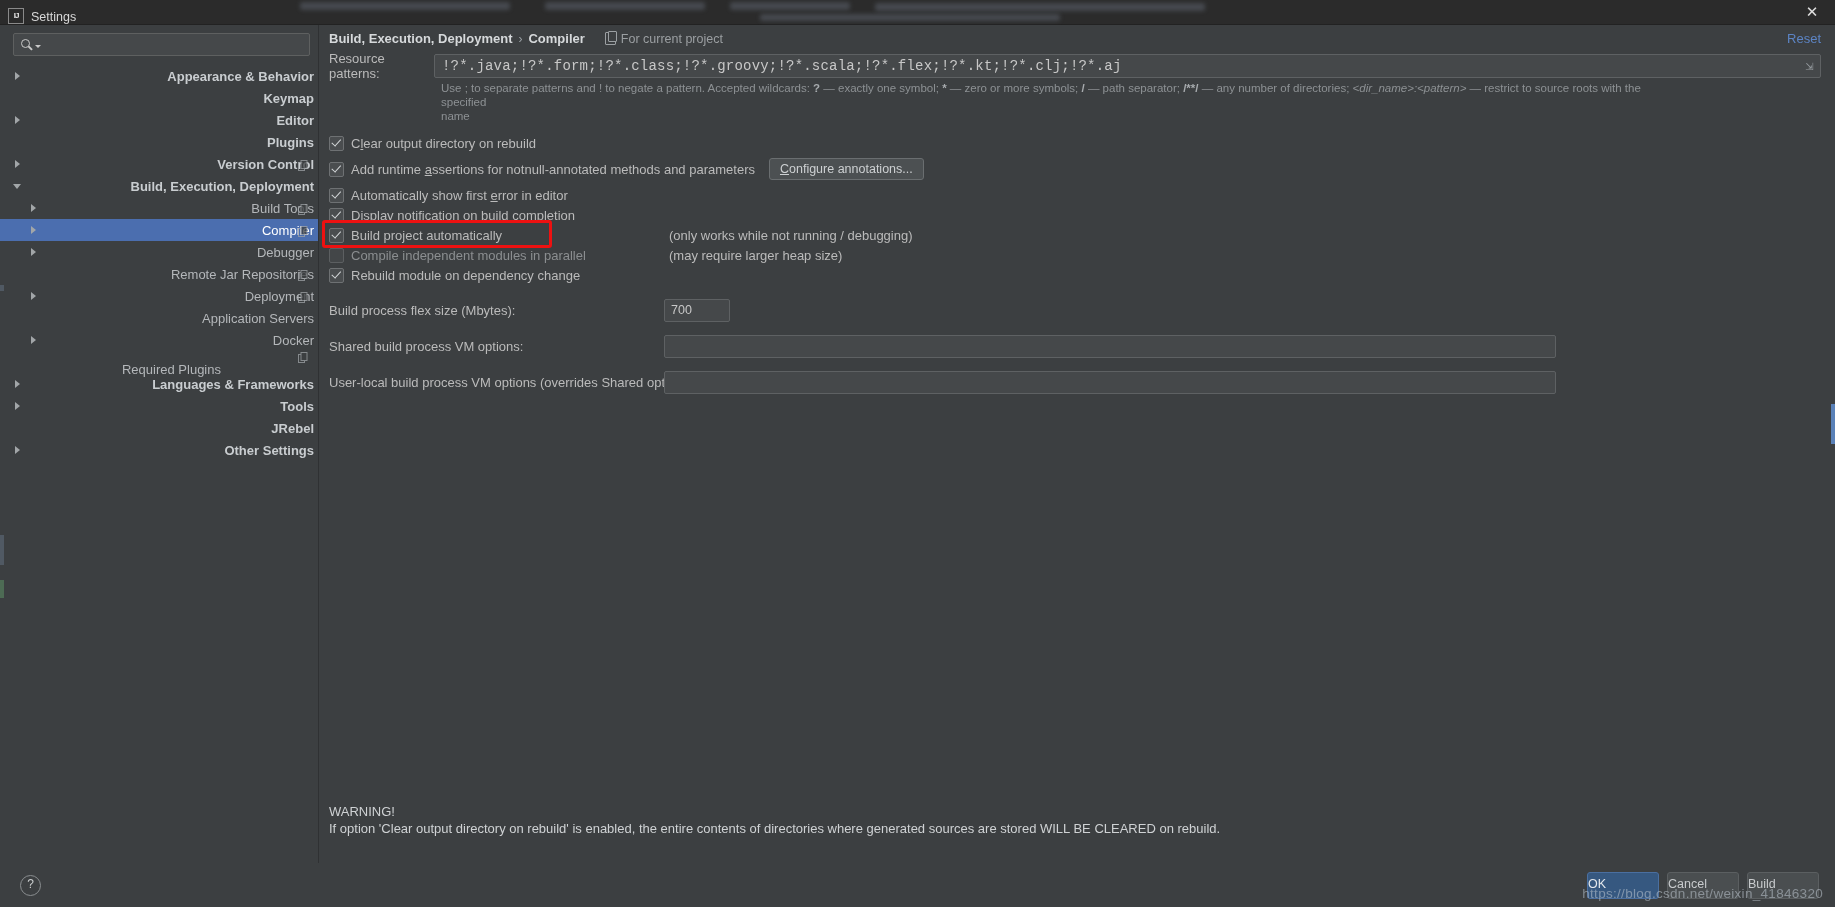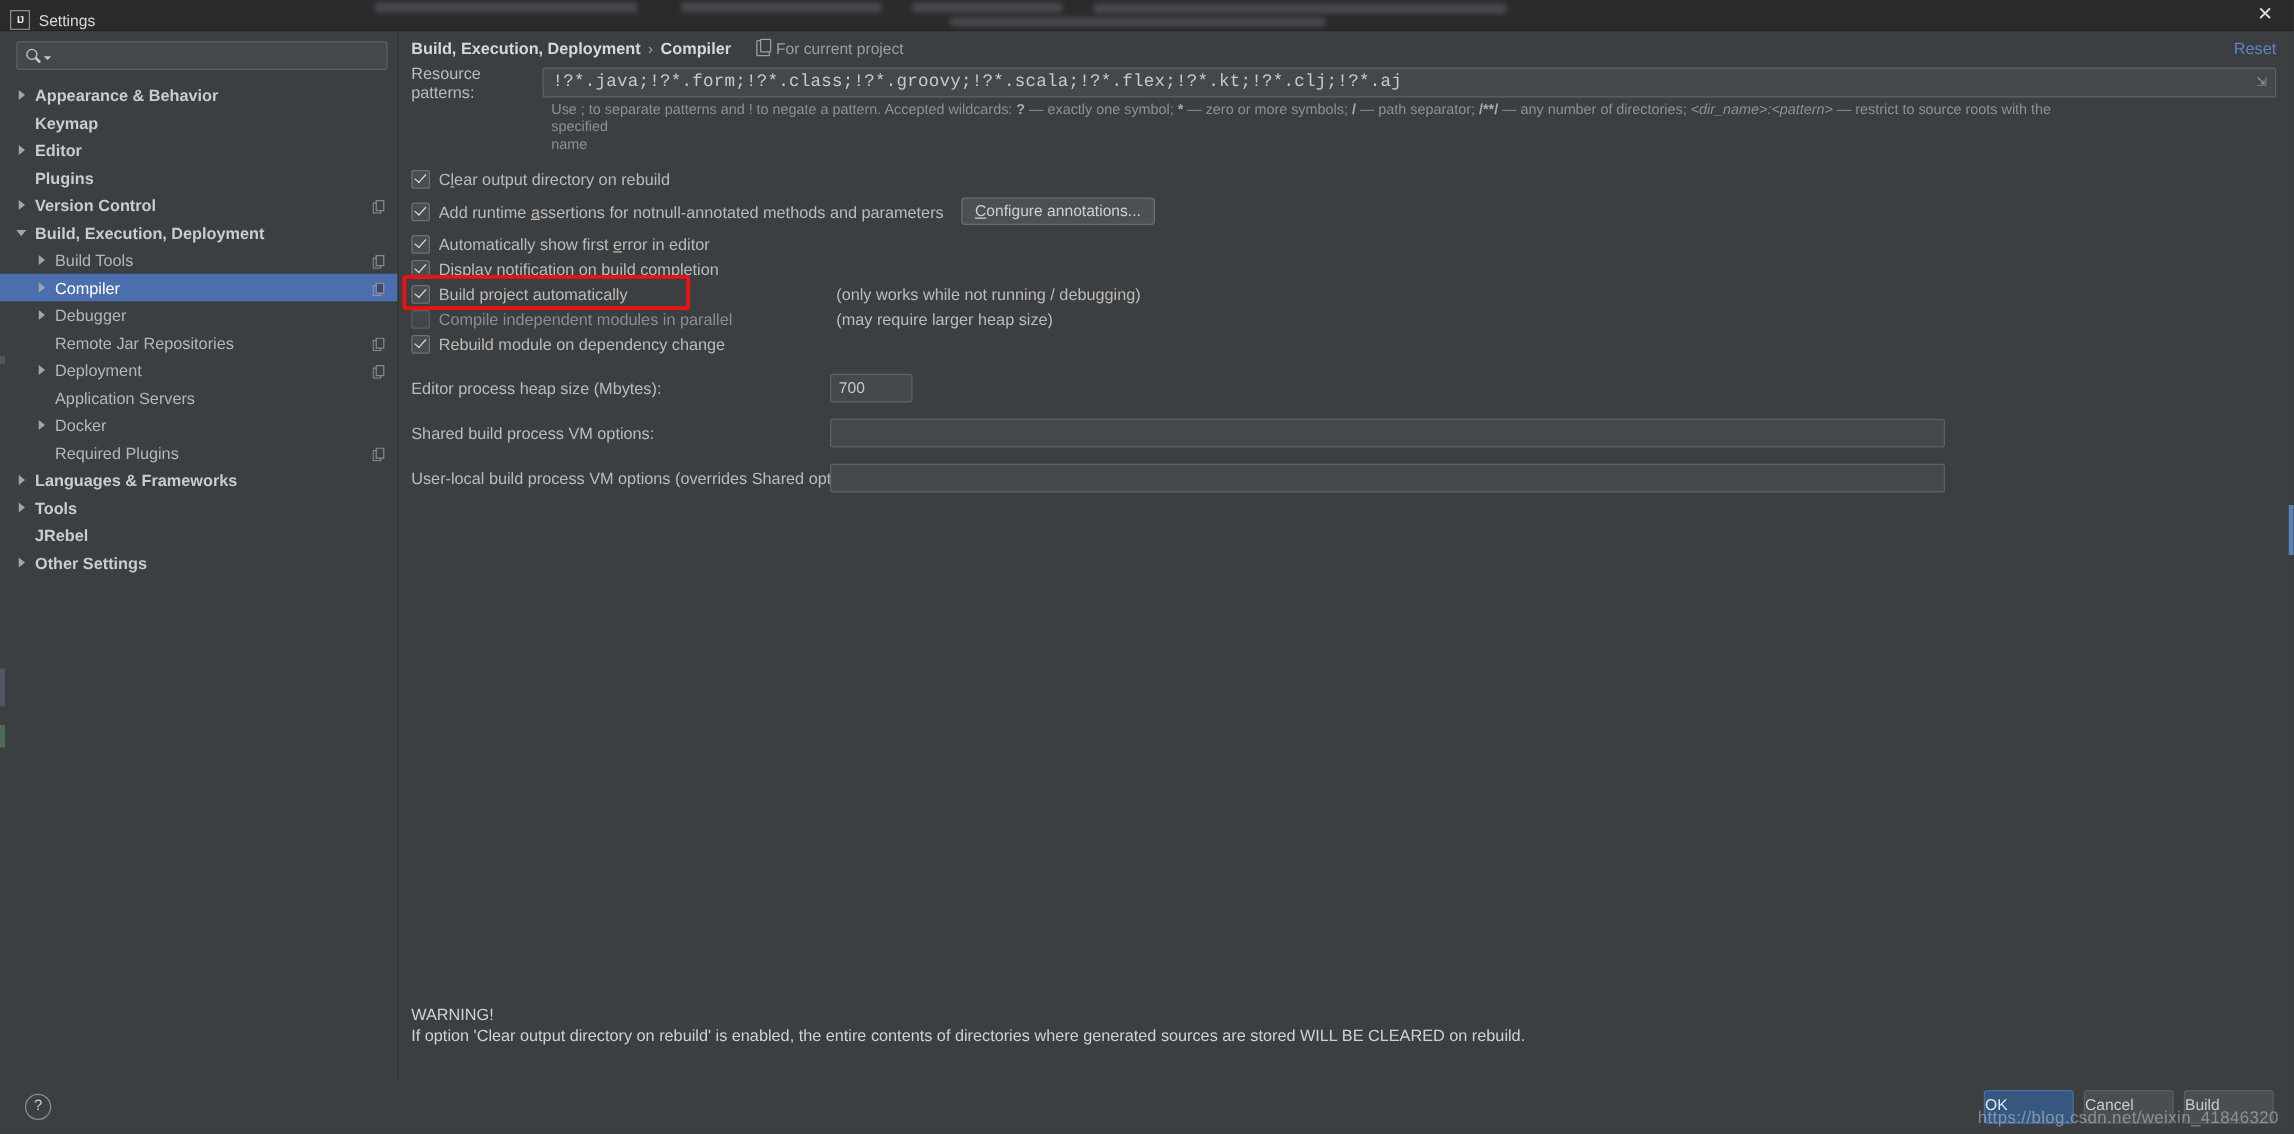--- a/index.html
+++ b/index.html
@@ -151,20 +151,21 @@
     overflow: hidden;
     padding-top: 3px;
   }
   .tree-row {
     height: 22px;
     display: flex;
     align-items: center;
     position: relative;
     cursor: default;
     padding-right: 4px;
+    justify-content: space-between;
   }
   .tree-row.selected {
     background: #4b6eaf;
   }
   .tree-row .twisty {
     width: 11px; height: 11px;
     flex: 0 0 11px;
     position: relative;
     margin-right: 4px;
   }
@@ -615,21 +616,21 @@
               </svg></span>
           </div>
           <div class="tree-row child" style="padding-left: 29px;">
             <span class="twisty "></span>
             <span class="label">Application Servers</span>
           </div>
           <div class="tree-row child" style="padding-left: 29px;">
             <span class="twisty closed"></span>
             <span class="label">Docker</span>
           </div>
-          <div class="tree-row child" style="padding-left: 29px;">
+          <div class="tree-row child" style="padding-left: 29px; flex-direction: column;">
             <span class="twisty "></span>
             <span class="label">Required Plugins</span>
             <span class="copy-badge"><svg width="10" height="11" viewBox="0 0 10 11">
                 <rect x="0.5" y="2.5" width="6" height="8" fill="none" stroke="#9ea2a5"></rect>
                 <rect x="3.0" y="0.5" width="6" height="8" fill="#3c3f41" stroke="#9ea2a5"></rect>
               </svg></span>
           </div>
           <div class="tree-row bold" style="padding-left: 13px;">
             <span class="twisty closed"></span>
             <span class="label">Languages &amp; Frameworks</span>
@@ -709,21 +710,21 @@
               <span class="side-note">(may require larger heap size)</span>
             </div>
             <div class="cb-row" id="cbrow-6">
               <span class="cb checked"></span>
               <span class="cb-label">Rebuild module on dependency change</span>
             </div>
           </div>
 
         <div id="fields-area" style="margin-top: 10px;">
             <div class="lf-row" style="position: relative;">
-              <span class="lf-label">Editor process heap size (Mbytes):</span>
+              <span class="lf-label">Build process flex size (Mbytes):</span>
               <span class="lf-field" style="left: 335px; width: 52px;">
                 <input type="text" value="700" style="">
               </span>
             </div>
             <div class="lf-row" style="position: relative;">
               <span class="lf-label">Shared build process VM options:</span>
               <span class="lf-field" style="left: 335px; width: 878px;">
                 <input type="text" style="">
               </span>
             </div>

